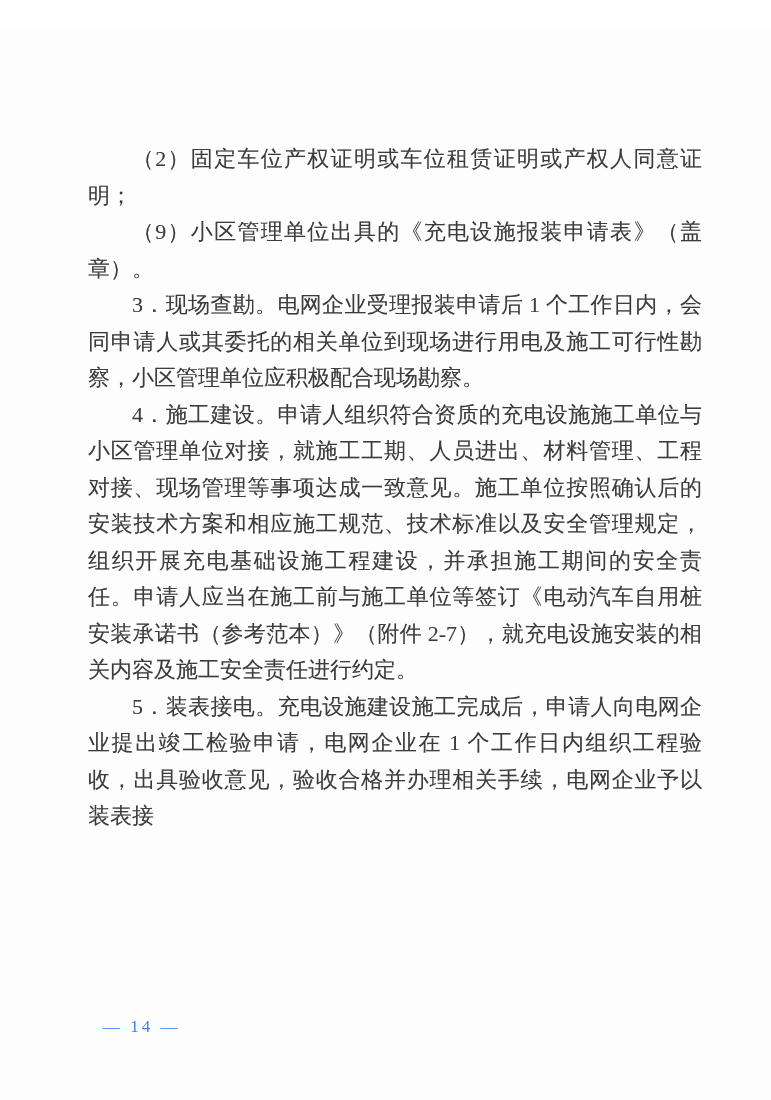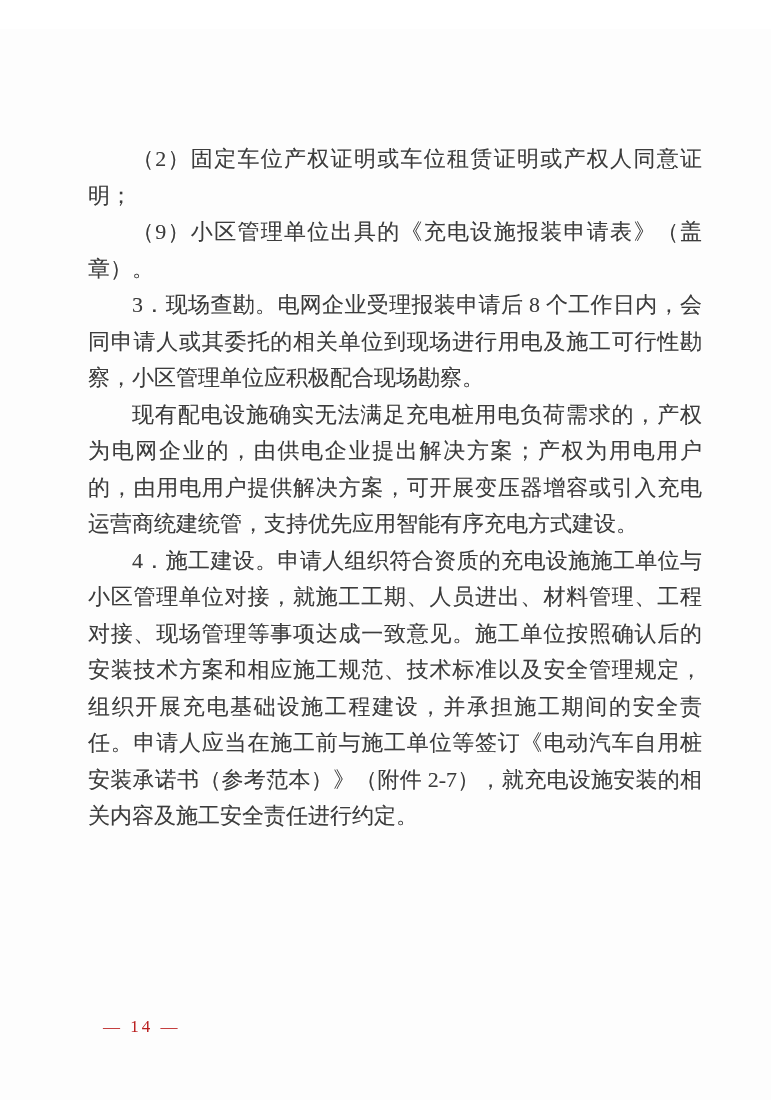--- a/index.html
+++ b/index.html
@@ -33,32 +33,32 @@
     font-weight: 400;
     text-shadow: 0 0 0.5px rgba(70, 70, 70, 0.35);
   }
   .footer {
     position: absolute;
     left: 103px;
     top: 988px;
   }
   .page-num {
     font-size: 17px;
-    color: #b91c1c;
+    color: #3b82f6;
     letter-spacing: 3px;
     font-family: "Liberation Serif", "DejaVu Serif", serif;
   }
 </style>
 </head>
 <body>
 
 <div class="page">
   <div class="body-text">
     <p class="para">（2）固定车位产权证明或车位租赁证明或产权人同意证明；</p>
     <p class="para">（9）小区管理单位出具的《充电设施报装申请表》（盖章）。</p>
-    <p class="para">3．现场查勘。电网企业受理报装申请后 8 个工作日内，会同申请人或其委托的相关单位到现场进行用电及施工可行性勘察，小区管理单位应积极配合现场勘察。</p>
-    <p class="para">现有配电设施确实无法满足充电桩用电负荷需求的，产权为电网企业的，由供电企业提出解决方案；产权为用电用户的，由用电用户提供解决方案，可开展变压器增容或引入充电运营商统建统管，支持优先应用智能有序充电方式建设。</p>
+    <p class="para">3．现场查勘。电网企业受理报装申请后 1 个工作日内，会同申请人或其委托的相关单位到现场进行用电及施工可行性勘察，小区管理单位应积极配合现场勘察。</p>
     <p class="para">4．施工建设。申请人组织符合资质的充电设施施工单位与小区管理单位对接，就施工工期、人员进出、材料管理、工程对接、现场管理等事项达成一致意见。施工单位按照确认后的安装技术方案和相应施工规范、技术标准以及安全管理规定，组织开展充电基础设施工程建设，并承担施工期间的安全责任。申请人应当在施工前与施工单位等签订《电动汽车自用桩安装承诺书（参考范本）》（附件 2-7），就充电设施安装的相关内容及施工安全责任进行约定。</p>
+    <p class="para">5．装表接电。充电设施建设施工完成后，申请人向电网企业提出竣工检验申请，电网企业在 1 个工作日内组织工程验收，出具验收意见，验收合格并办理相关手续，电网企业予以装表接</p>
   </div>
   <div class="footer">
     <span class="page-num">— 14 —</span>
   </div>
 </div>
 
 </body></html>

